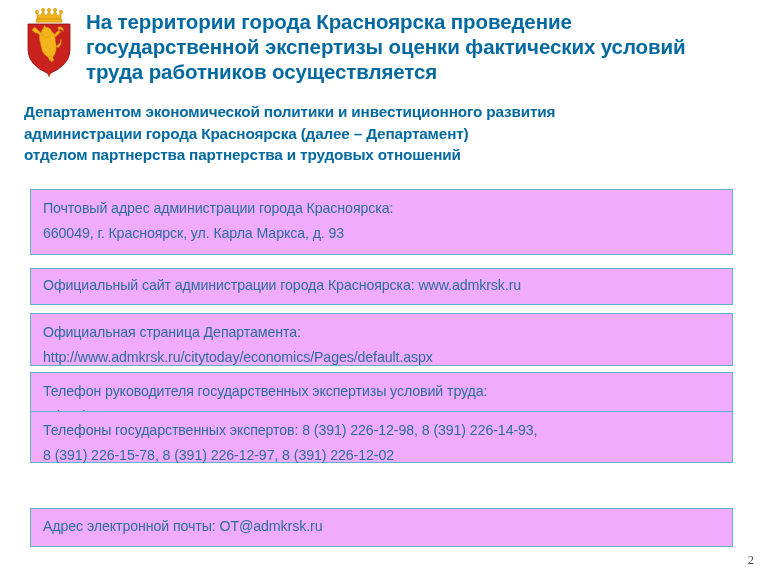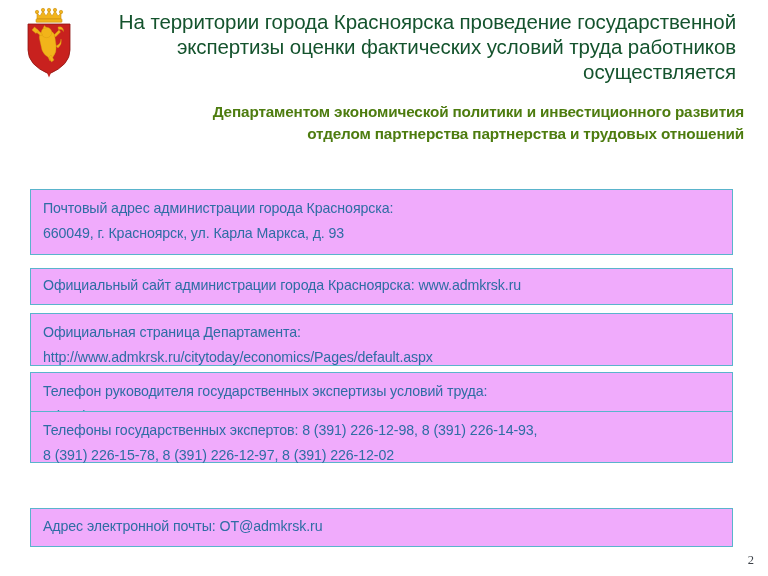--- a/index.html
+++ b/index.html
@@ -37,36 +37,36 @@
     top: 5px;
     width: 60px;
     height: 74px;
   }
 
   .title {
     position: absolute;
     left: 86px;
     top: 9px;
     width: 650px;
-    text-align: right;
-    color: #14532d;
-    font-weight: normal;
+    text-align: left;
+    color: #0369a1;
+    font-weight: bold;
     font-size: 20.5px;
     line-height: 25px;
     letter-spacing: -0.1px;
   }
 
   
   .subtitle {
     position: absolute;
     left: 24px;
     top: 101px;
     width: 720px;
-    text-align: right;
-    color: #4d7c0f;
+    text-align: left;
+    color: #0369a1;
     font-weight: bold;
     font-size: 15.3px;
     line-height: 21.5px;
     letter-spacing: -0.15px;
   }
 
   
   .box {
     position: absolute;
     left: 30px;
@@ -155,20 +155,21 @@
 
     <div class="title">
       <span class="line">На территории города Красноярска проведение</span>
       <span class="line">государственной экспертизы оценки фактических условий</span>
       <span class="line">труда работников осуществляется</span>
     </div>
   </div>
 
   <div class="subtitle">
     <div>Департаментом экономической политики и инвестиционного развития</div>
+    <div>администрации города Красноярска (далее – Департамент)</div>
     <div>отделом партнерства партнерства и трудовых отношений</div>
   </div>
 
   <div class="box" id="box-1">
     <span class="line">Почтовый адрес администрации города Красноярска:</span>
     <span class="line">660049, г. Красноярск, ул. Карла Маркса, д. 93</span>
   </div>
 
   <div class="box" id="box-2">
     <span class="line">Официальный сайт администрации города Красноярска: www.admkrsk.ru</span>

